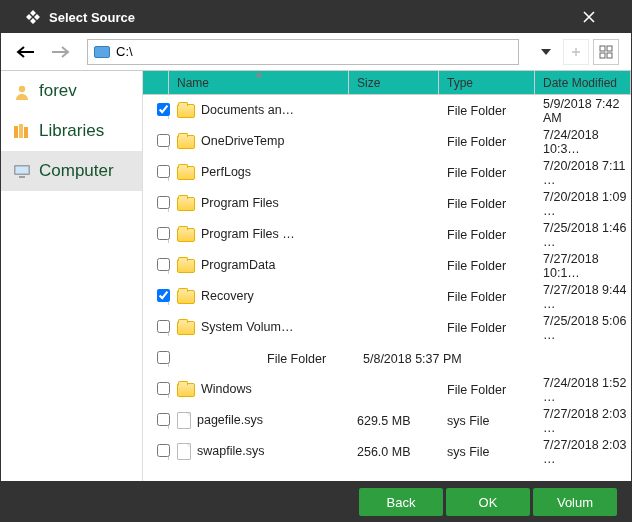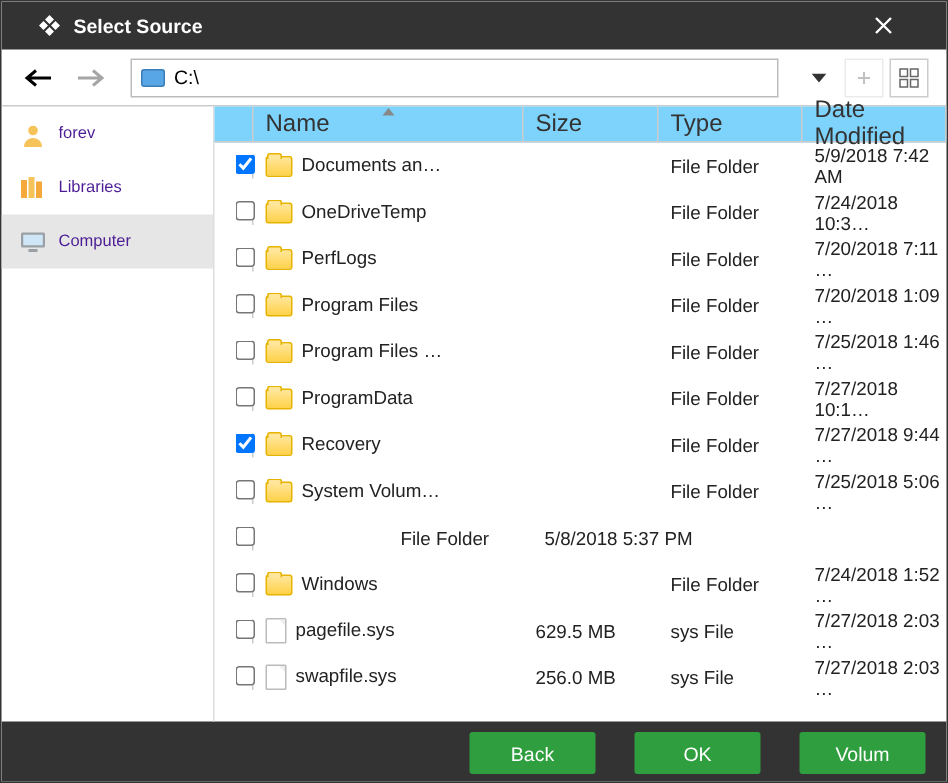--- a/index.html
+++ b/index.html
@@ -11,42 +11,42 @@
 .toolbar{height:38px;border-bottom:1px solid #ccc;display:flex;align-items:center;padding:0 12px;gap:8px}
 .arrow-btn{width:26px;height:26px;display:flex;align-items:center;justify-content:center;cursor:pointer}
 .arrow-btn.disabled{opacity:.35}
 .pathbar{flex:1;height:26px;border:1px solid #bbb;display:flex;align-items:center;padding:0 6px;font-size:13px;gap:6px;margin:0 6px}
 .path-drive{width:16px;height:12px;background:#58a6e6;border:1px solid #3a7db8;border-radius:2px}
 .tb-right{display:flex;align-items:center;gap:4px}
 .tb-iconbtn{width:26px;height:26px;display:flex;align-items:center;justify-content:center;border:1px solid transparent}
 .tb-iconbtn.b{border-color:#ccc}
 .main{display:flex;height:410px}
 .sidebar{width:142px;border-right:1px solid #ddd}
-.side-item{display:flex;align-items:center;gap:8px;padding:10px 12px;font-size:11px;color:#4c1d95;cursor:pointer}
+.side-item{display:flex;align-items:center;gap:8px;padding:10px 12px;font-size:17px;color:#14532d;cursor:pointer}
 .side-item.active{background:#e6e6e6}
 .side-icon{width:18px;height:16px}
 .filearea{flex:1;display:flex;flex-direction:column}
-.hdr{display:flex;height:24px;border-bottom:1px solid #ccc;font-size:16px;color:#333;background:#7dd3fc}
+.hdr{display:flex;height:24px;border-bottom:1px solid #ccc;font-size:12px;color:#333;background:#14b8a6}
 .hdr .col{border-right:1px solid #ccc;display:flex;align-items:center;padding-left:8px;position:relative}
 .hdr .col.sorted::after{content:'';position:absolute;top:1px;left:50%;transform:translateX(-50%);border-left:4px solid transparent;border-right:4px solid transparent;border-bottom:5px solid #888}
 .col-chk{width:26px;flex:none;border-right:1px solid #ccc}
 .col-name{width:180px;flex:none}
 .col-size{width:90px;flex:none}
 .col-type{width:96px;flex:none}
 .col-date{flex:1}
 .rows{flex:1;overflow-y:auto;overflow-x:hidden}
 .row{display:flex;height:31px;align-items:center;font-size:12.5px;color:#222}
 .row .cell{padding-left:8px}
 .row input[type=checkbox]{margin-left:6px}
 .fico{width:18px;height:14px;margin-right:6px;display:inline-block;vertical-align:middle}
 .fico.folder{background:linear-gradient(#ffe69a,#ffd24a);border:1px solid #e6b400;border-radius:2px;position:relative}
 .fico.folder::before{content:'';position:absolute;top:-3px;left:0;width:8px;height:3px;background:#ffe69a;border:1px solid #e6b400;border-bottom:none;border-radius:2px 2px 0 0}
 .fico.file{background:#fff;border:1px solid #bbb;border-radius:1px;position:relative;width:14px;height:17px}
 .fico.file::before{content:'';position:absolute;top:0;right:0;border-top:4px solid #eee;border-left:4px solid transparent}
-.footer{height:42px;background:#333;display:flex;align-items:center;justify-content:flex-end;gap:26px;padding:0 14px}
+.footer{height:42px;background:#333;display:flex;align-items:center;justify-content:flex-end;gap:3px;padding:0 14px}
 .btn{min-width:84px;height:28px;background:#2e9e3f;color:#fff;border:none;font-size:13px;cursor:pointer;border-radius:2px}
 .rows::-webkit-scrollbar{width:14px}
 .rows::-webkit-scrollbar-thumb{background:#c8c8c8}
 .rows::-webkit-scrollbar-track{background:#f0f0f0}
 </style>
 </head>
 <body>
 
 <div class="titlebar">
   <span class="tb-icon">

